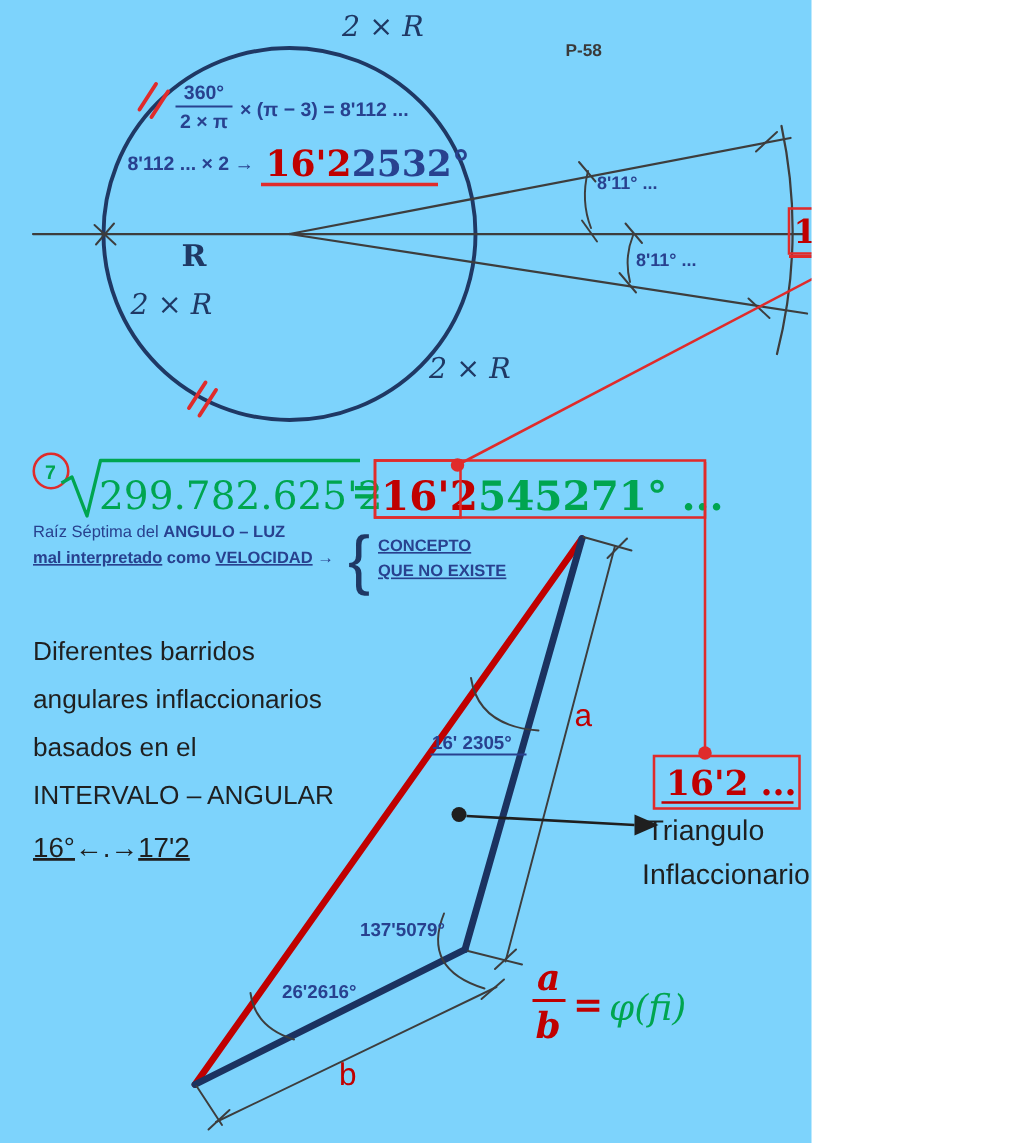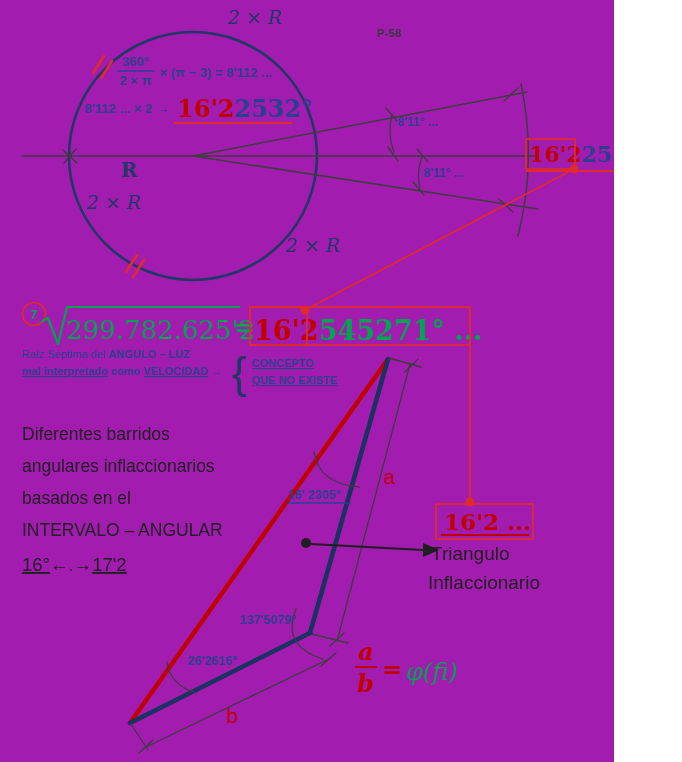--- a/index.html
+++ b/index.html
@@ -1,16 +1,16 @@
 <!DOCTYPE html>
 <html><head>
 <meta charset="utf-8">
 <style>
   html,body{margin:0;padding:0;background:#ffffff;}
-  .stage{position:relative;width:614px;height:762px;background:#a21caf;overflow:hidden;}
+  .stage{position:relative;width:541px;height:762px;background:#7dd3fc;overflow:hidden;}
   svg{display:block;}
   text{font-family:"Liberation Sans",sans-serif;}
   .serif{font-family:"DejaVu Serif",serif;}
   .it{font-style:italic;}
   .b{font-weight:bold;}
   .navy{fill:#28418F;}
   .navy2{fill:#1F3864;}
   .red{fill:#C00000;}
   .green{fill:#00A550;}
   .blk{fill:#1f1f1f;}

